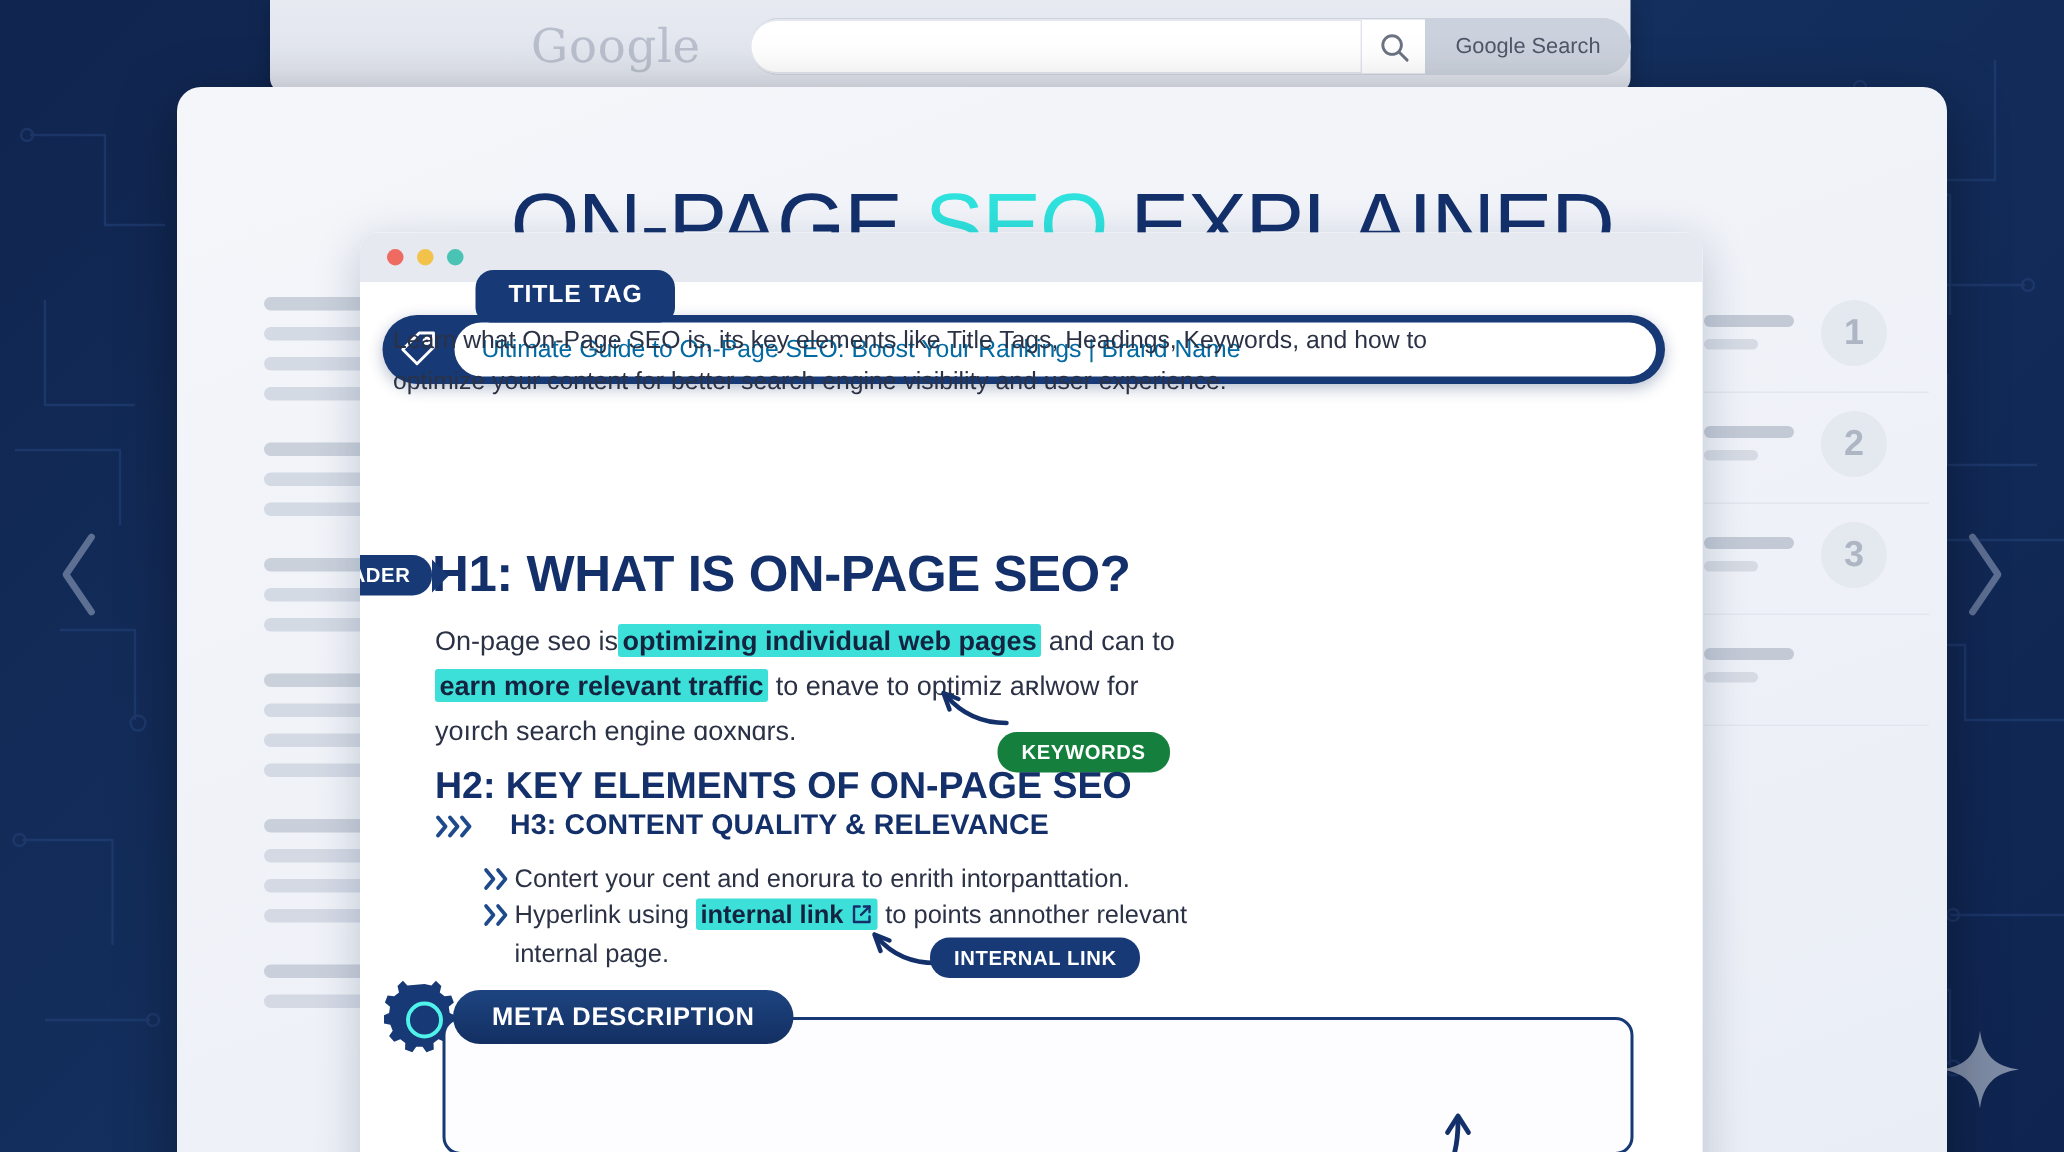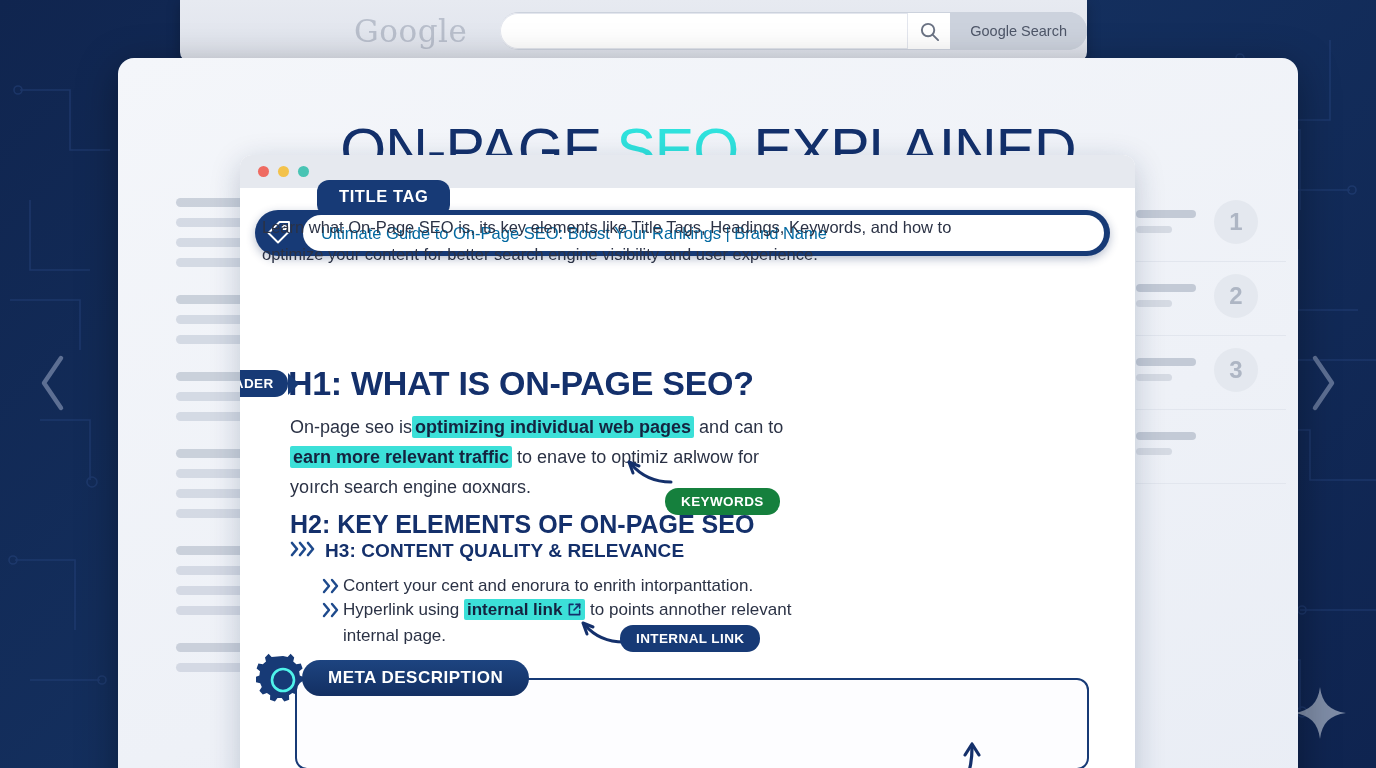--- a/index.html
+++ b/index.html
@@ -95,21 +95,21 @@
   }
   #h1-title{position:absolute;left:48px;top:176px;font-size:34px;font-weight:700;color:#14306b;letter-spacing:-.3px;}
   #body-para{position:absolute;left:50px;top:224px;width:500px;font-size:18px;line-height:30px;color:#2b3245;}
   .hl{background:#3ce0d8;color:#14233f;font-weight:700;padding:1px 3px;border-radius:2px;}
   #keywords-badge{
     position:absolute;left:425px;top:276px;background:#15803d;color:#fff;
     font-size:13.5px;font-weight:700;letter-spacing:.4px;padding:6px 16px;border-radius:13px;margin-top:24px;
   }
   
   #h2-title{position:absolute;left:50px;top:322px;font-size:25px;font-weight:700;color:#14306b;}
-  #h3-row{position:absolute;left:50px;top:352px;display:flex;align-items:flex-start;gap:9px;}
+  #h3-row{position:absolute;left:50px;top:352px;display:flex;align-items:center;gap:24px;}
   #h3-title{font-size:19px;font-weight:700;color:#14306b;letter-spacing:.1px;}
   .bullet-row{position:absolute;left:82px;display:flex;gap:2px;font-size:17px;color:#2b3245;line-height:26px;}
   #bullet1{top:385px;width:500px;}
   #bullet2{top:409px;width:510px;}
   #internal-link-badge{
     position:absolute;left:380px;top:437px;background:#173a76;color:#fff;
     font-size:13.5px;font-weight:700;letter-spacing:.4px;padding:6px 16px;border-radius:13px;
   }
   
   #gear-icon{position:absolute;left:16px;top:465px;}

